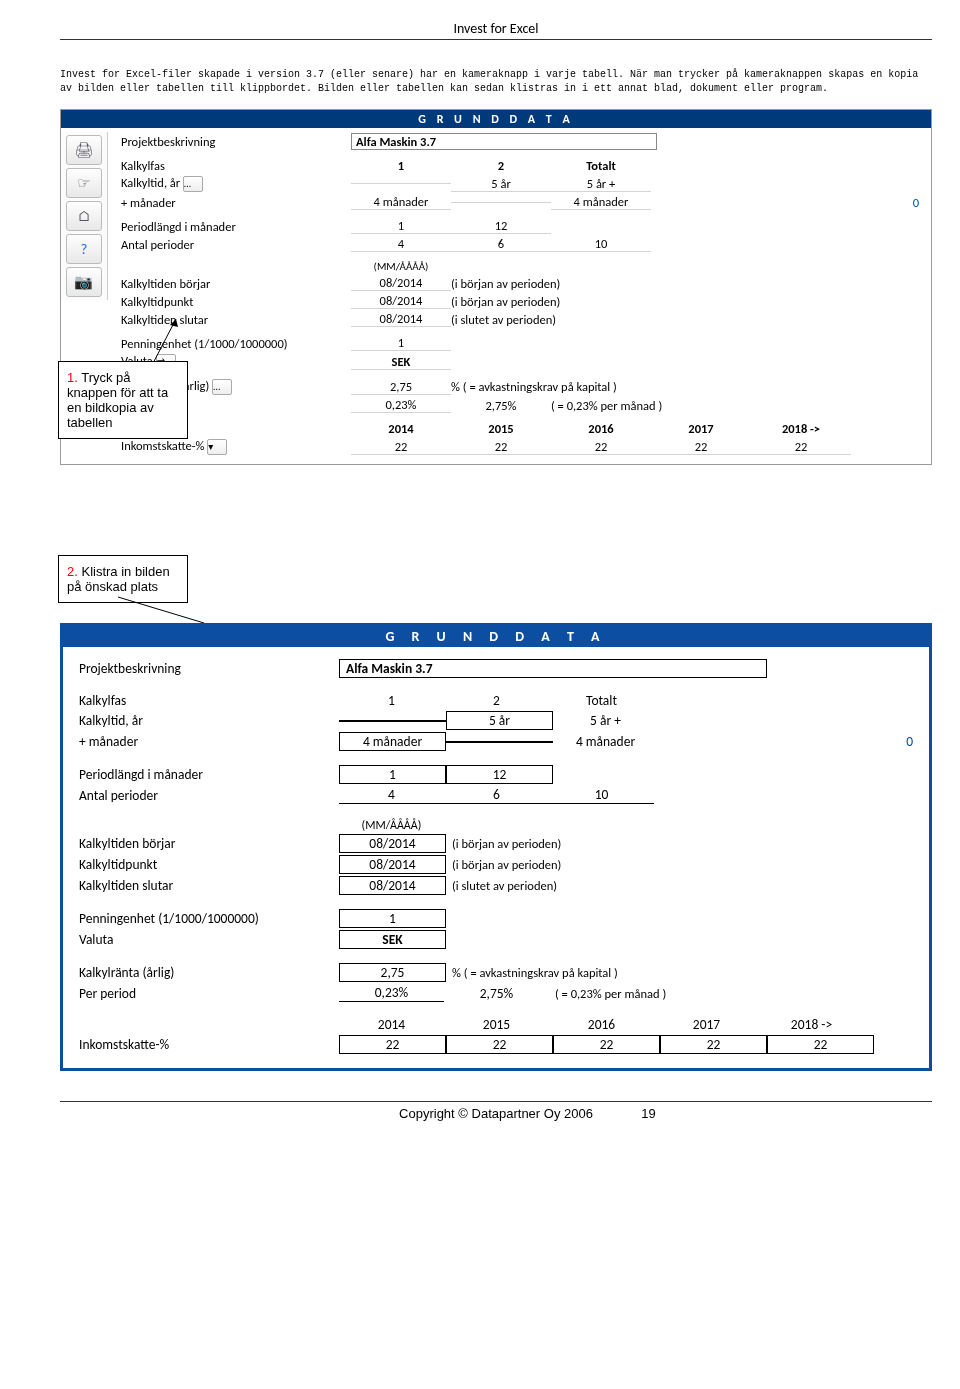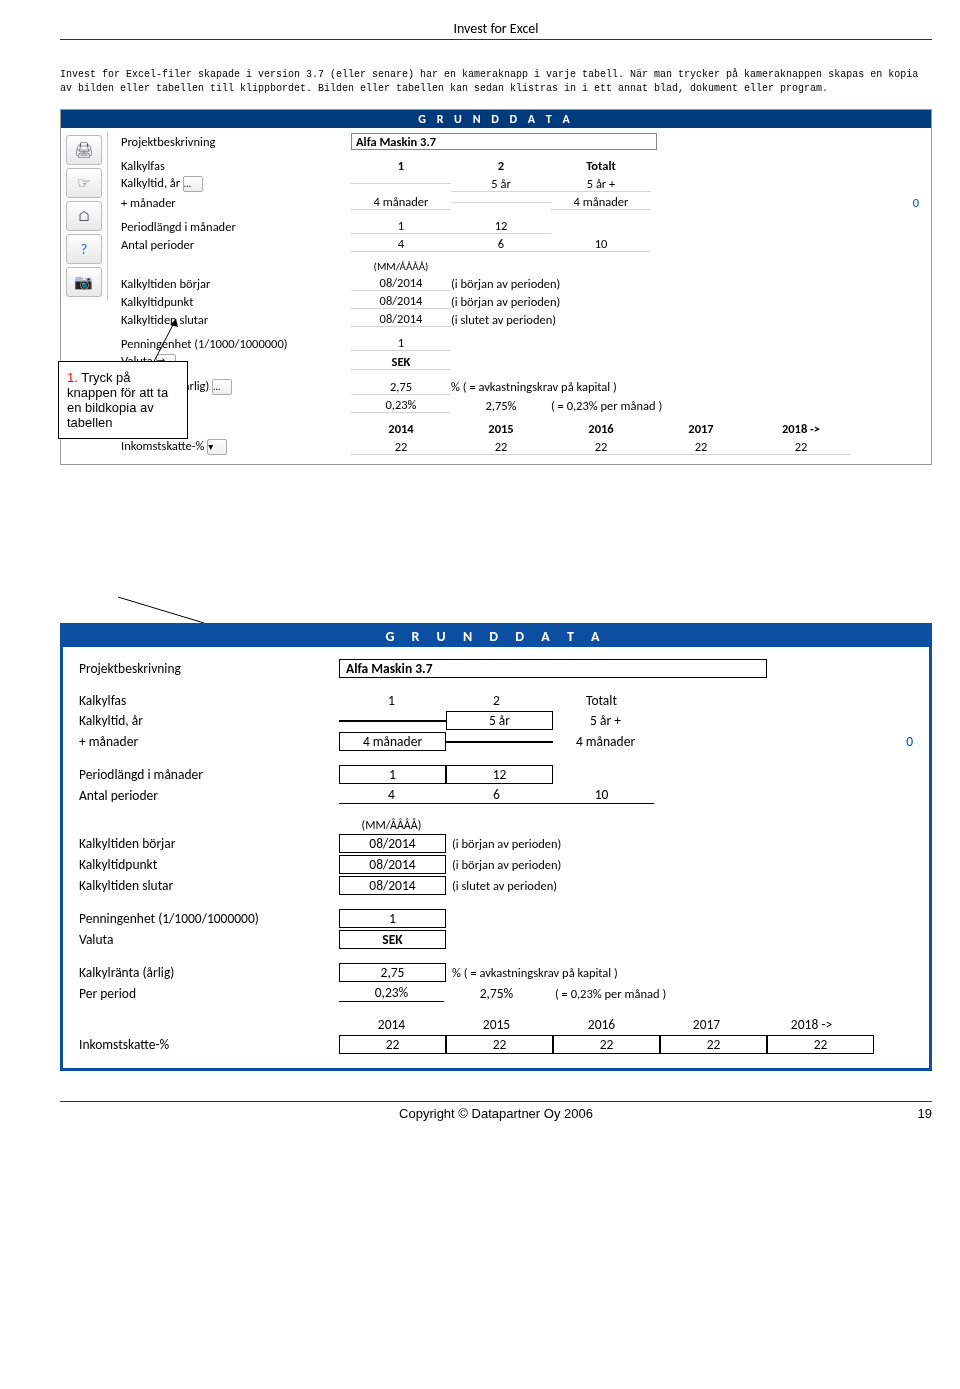--- a/index.html
+++ b/index.html
@@ -135,21 +135,21 @@
   .footer {
     display: flex;
     border-top: 1px solid #333;
     margin-top: 30px;
     padding-top: 4px;
     font-size: 13px;
     font-family: Arial, sans-serif;
   }
   .footer .l { flex: 1; }
   .footer .c { flex: 1; text-align: center; }
-  .footer .r { flex: 1; text-align: right; }
+  .footer .r { flex: 1; text-align: left; }
 </style>
 </head>
 <body>
 
 <div class="page">
   <div class="top-header">Invest for Excel</div>
 
 
   <div class="body-text">Invest for Excel-filer skapade i version 3.7 (eller senare) har en kameraknapp i varje tabell. När man trycker på kameraknappen skapas en kopia av bilden eller tabellen till klippbordet. Bilden eller tabellen kan sedan klistras in i ett annat blad, dokument eller program.</div>
 
@@ -268,20 +268,23 @@
           <line x1="4" y1="56" x2="30" y2="6" stroke="#000" stroke-width="1"></line>
           <polygon points="30,6 24,12 32,14" fill="#000"></polygon>
         </svg>
       <div class="callout">
         <span class="num">1.</span><span> Tryck på knappen för att ta en bildkopia av tabellen</span>
       </div>
     </div>
   </div>
 
   <div class="callout-wrap" style="margin-top:90px; height:60px;">
+    <div class="callout" style="top:0;">
+      <span class="num">2.</span><span> Klistra in bilden på önskad plats</span>
+    </div>
     <svg style="position:absolute; left:54px; top:38px;" width="100" height="40" viewBox="0 0 100 40">
         <line x1="4" y1="4" x2="90" y2="30" stroke="#000" stroke-width="1"></line>
       </svg>
   </div>
 
   <div class="paste-wrap">
     <div class="title">G R U N D D A T A</div>
     <div class="paste-body">
       <div class="prow">
         <div class="plbl">Projektbeskrivning</div>

